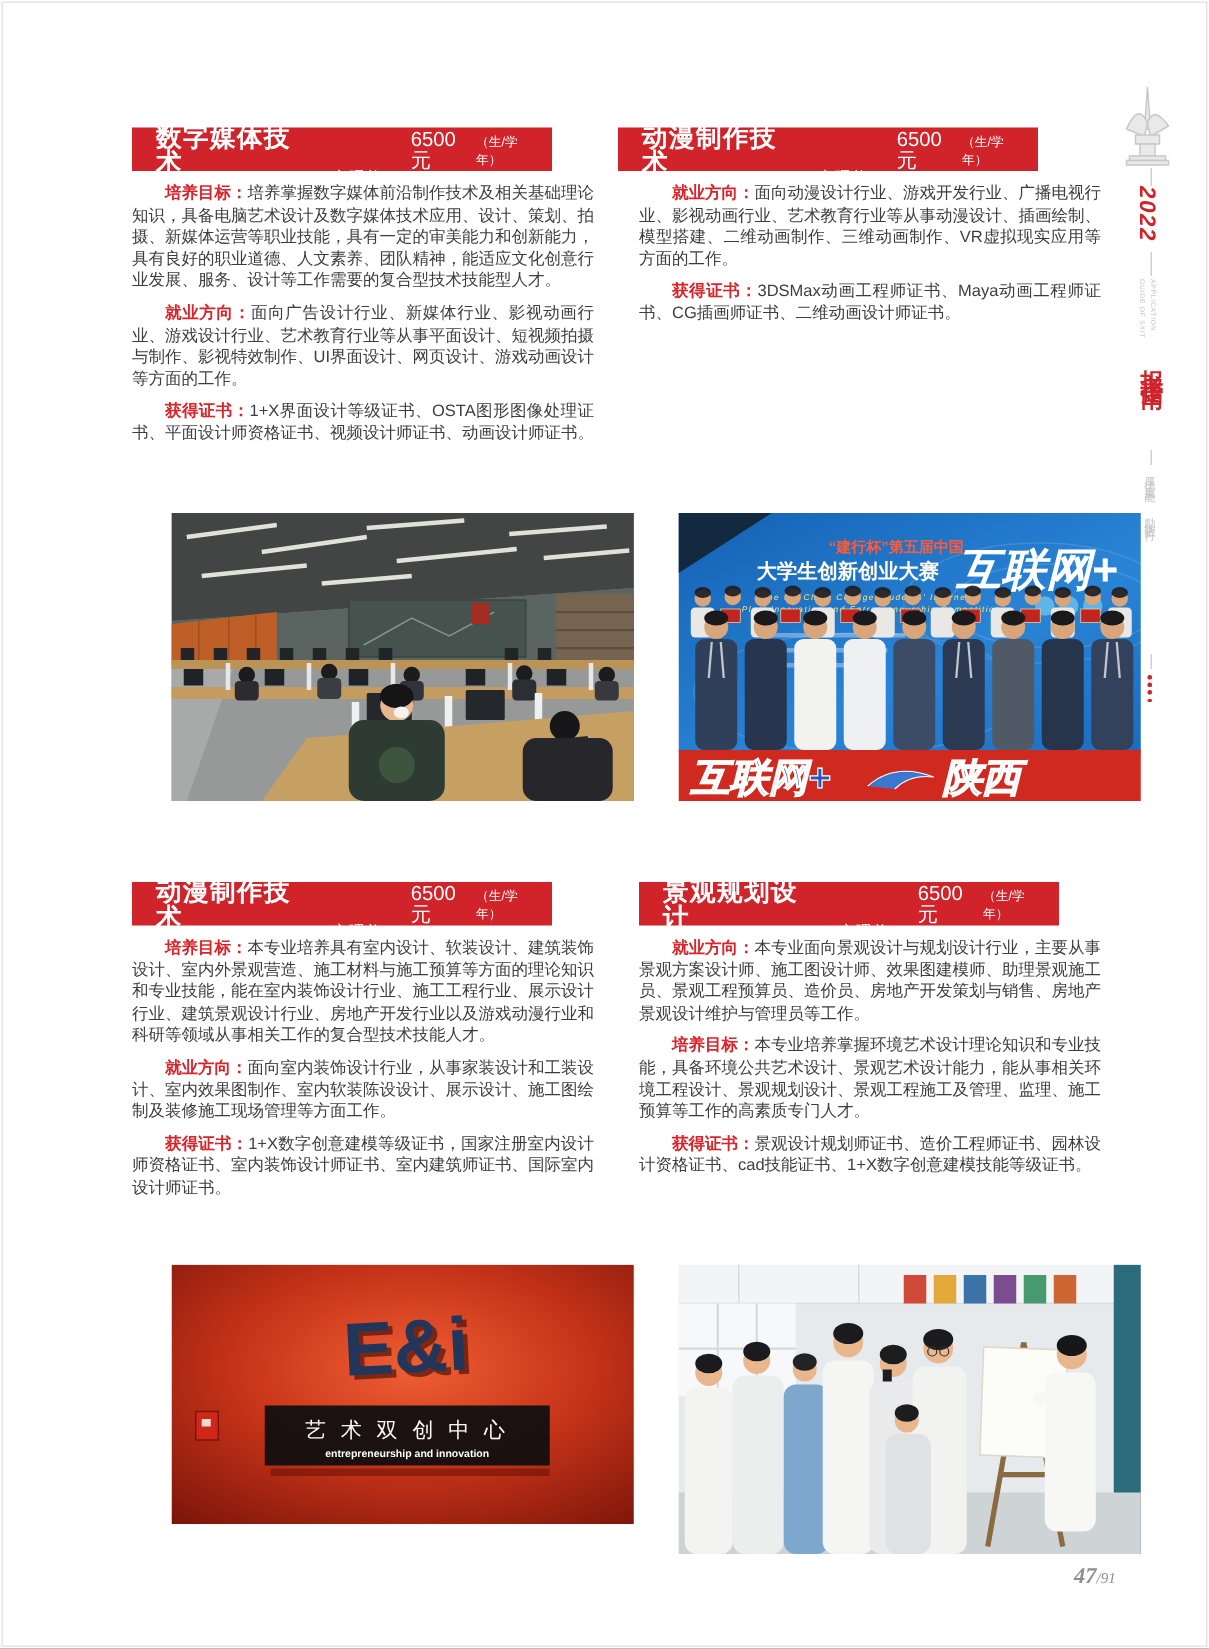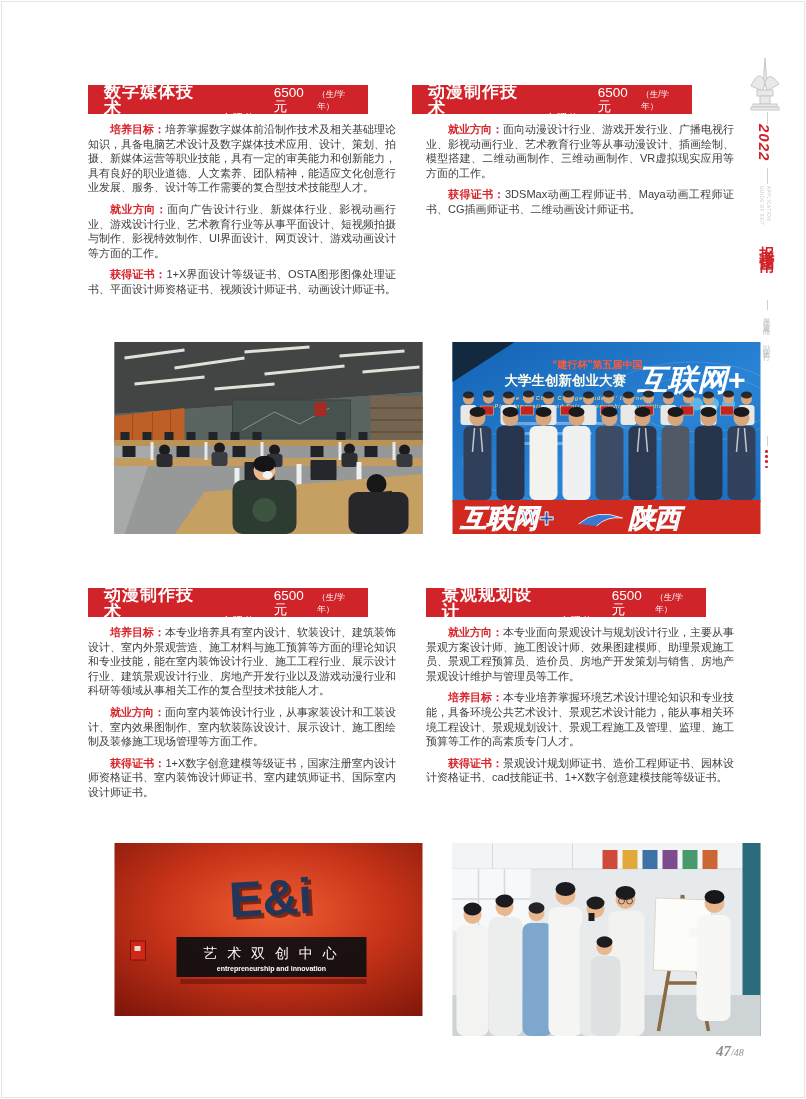--- a/index.html
+++ b/index.html
@@ -463,16 +463,16 @@
   <div class="side-motto v">厚德重能 / 励学敏行</div>
   <div class="seg" id="seg4"></div>
   <div class="side-dots">
       <i></i>
       <i></i>
       <i></i>
       <i></i>
     </div>
 
   <div class="pagenum">
-    <span class="big">47</span><span class="small">/48</span>
+    <span class="big">47</span><span class="small">/91</span>
   </div>
 
 </div>
 
 </body></html>

